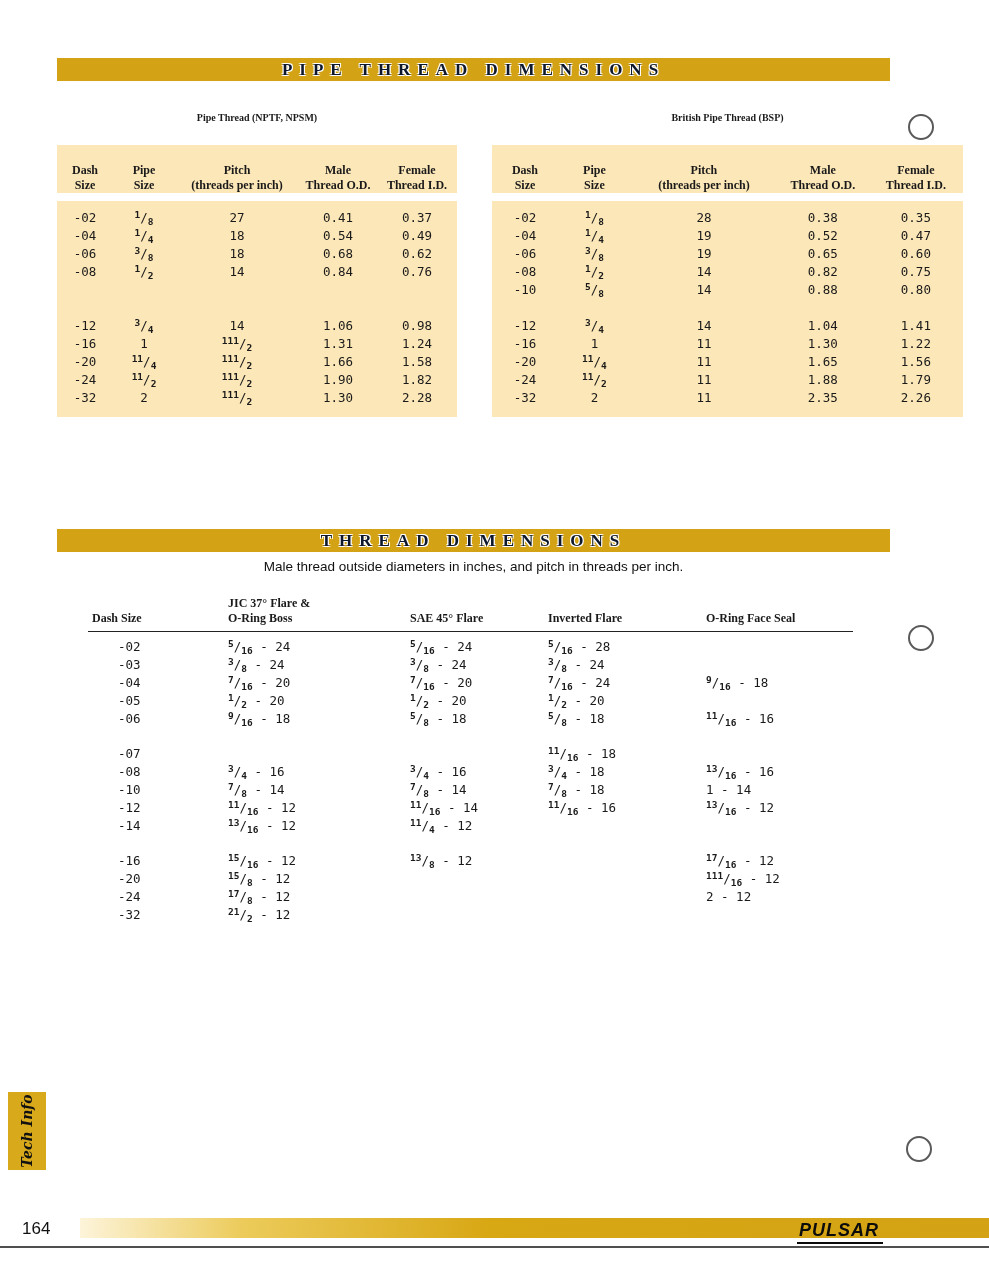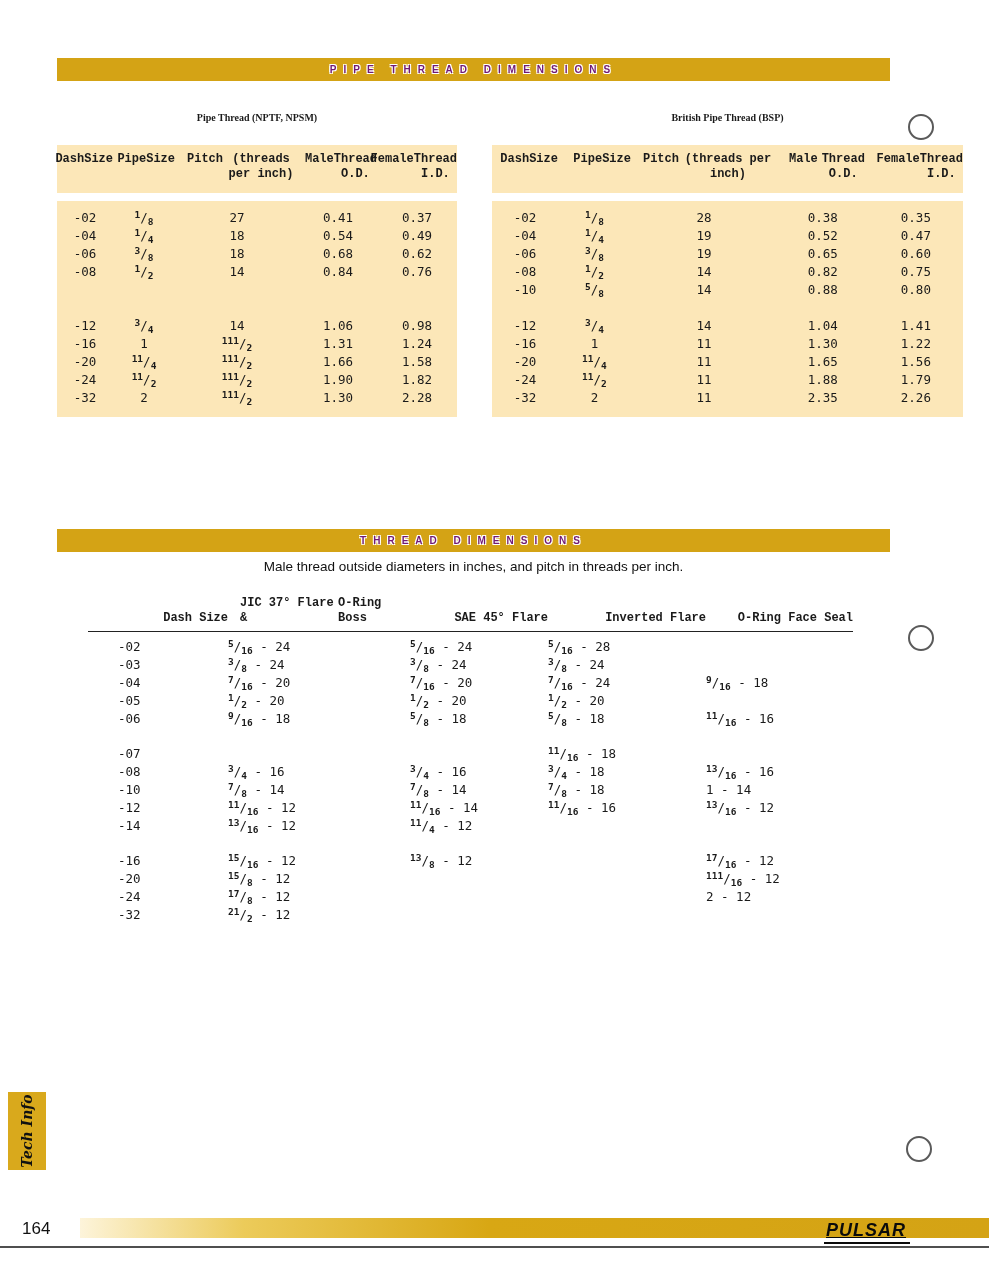--- a/index.html
+++ b/index.html
@@ -4,34 +4,34 @@
 <style>
   html,body{margin:0;padding:0;background:#e9e9e9;}
   .page{position:relative;width:989px;height:1280px;background:#ffffff;overflow:hidden;
         font-family:"DejaVu Sans Mono",monospace;color:#1a1a1a;margin:0 auto;}
 
   
   .banner{position:absolute;left:57px;width:833px;height:23px;background:#d4a315;
           display:flex;align-items:center;justify-content:center;}
   .banner1{top:58px}
   .banner2{top:529px}
-  .banner-text{font-family:Liberation Sans, sans-serif;font-weight:bold;font-size:10px;
-               letter-spacing:7px;color:#701a75;
+  .banner-text{font-family:Liberation Serif, serif;font-weight:bold;font-size:17px;
+               letter-spacing:7px;color:#0f172a;
                text-shadow:-1px -1px 0 #fff,1px -1px 0 #fff,-1px 1px 0 #fff,1px 1px 0 #fff;}
 
   
   .ptable{position:absolute;top:112px;}
   .ptable-left{left:57px;width:400px;}
   .ptable-right{left:492px;width:471px;}
   .ptitle{font-family:Liberation Serif, serif;font-weight:bold;font-size:10px;
           text-align:center;height:33px;}
   .phead{background:#fce7b8;display:grid;grid-template-columns:14% 15.5% 31% 19.5% 20%;
          height:48px;padding-top:7px;box-sizing:border-box;}
-  .hcell{display:flex;justify-content:flex-end;text-align:center;
-         font-family:Liberation Mono, monospace;font-weight:bold;font-size:12px;line-height:15px;margin-left:12px;}
+  .hcell{display:flex;flex-direction:column;justify-content:flex-end;text-align:center;
+         font-family:Liberation Serif, serif;font-weight:bold;font-size:12px;line-height:15px;}
   .h1:empty{display:none}
   .pgap{height:8px;background:#ffffff;}
   .pbody{background:#fce7b8;padding:8px 0 10px 0;}
   .drow{display:grid;height:18px;align-items:center;}
   .pbody .drow{grid-template-columns:14% 15.5% 31% 19.5% 20%;}
   .pbody .dcell{text-align:center;}
   .dcell{font-size:12.5px;line-height:18px;white-space:nowrap;}
   .dcell sup{font-size:9.5px;font-weight:bold;vertical-align:4px;line-height:0;}
   .dcell sub{font-size:9.5px;font-weight:bold;vertical-align:-3px;line-height:0;}
   .rgap{height:18px;}
@@ -53,23 +53,23 @@
 
   
   .tech-tab{position:absolute;left:8px;top:1092px;width:38px;height:78px;background:#d9a91c;
             display:flex;align-items:center;justify-content:center;}
   .tech-tab span{transform:rotate(-90deg);font-family:"DejaVu Serif",serif;font-style:italic;
                  font-weight:bold;font-size:14px;white-space:nowrap;color:#111;}
   .footer-bar{position:absolute;left:80px;top:1218px;width:909px;height:20px;
               background:linear-gradient(90deg,#fdf4da 0%,#eccb5a 18%,#d8a714 45%,#d4a315 100%);}
   .page-number{position:absolute;left:22px;top:1219px;font-family:Liberation Sans, sans-serif;
                font-size:17px;color:#111;}
-  .brand-logo{position:absolute;left:824px;top:1220px;font-family:"Liberation Sans",sans-serif;
+  .brand-logo{position:absolute;left:797px;top:1220px;font-family:"Liberation Sans",sans-serif;
               font-weight:bold;font-style:italic;font-size:18px;letter-spacing:1px;color:#0b0b0b;
-              border-bottom:2.5px solid #0b0b0b;padding:0 4px 1px 2px;text-decoration:underline;}
+              border-bottom:2.5px solid #0b0b0b;padding:0 4px 1px 2px;}
   .bottom-line{position:absolute;left:0;top:1246px;width:989px;height:2px;background:#4f4f4f;}
   .punch{position:absolute;width:26px;height:26px;border-radius:50%;background:#fff;
          border:2px solid #5a5a5a;box-sizing:border-box;}
   .punch1{left:908px;top:114px}
   .punch2{left:908px;top:625px}
   .punch3{left:906px;top:1136px}
 </style>
 </head>
 <body>
 

